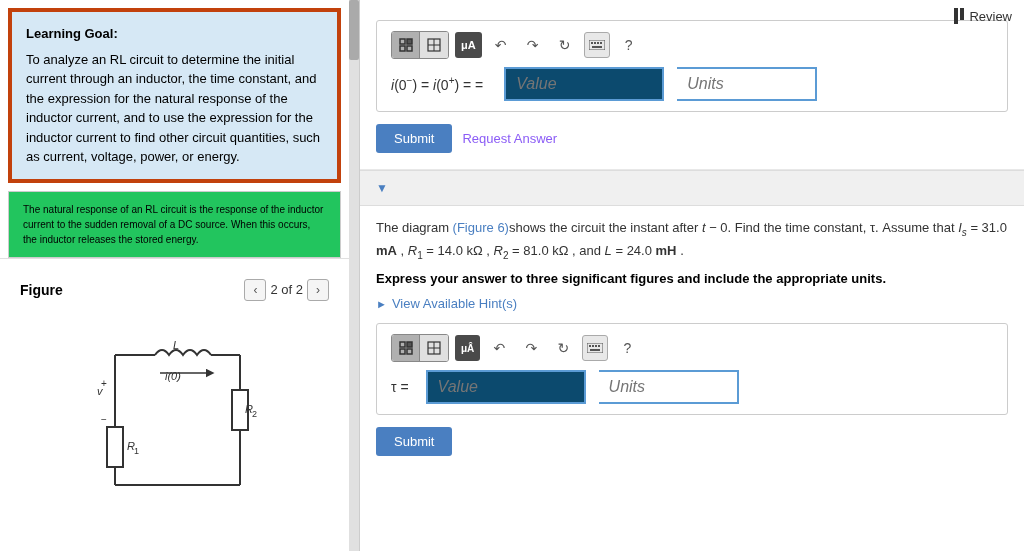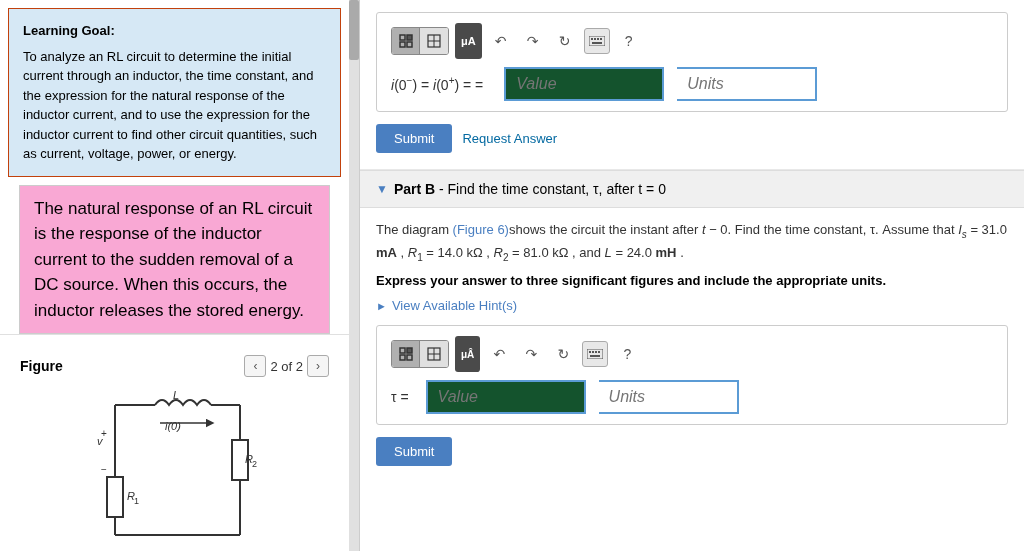--- a/index.html
+++ b/index.html
@@ -20,39 +20,39 @@
       background: #fff;
       display: flex;
       flex-direction: column;
       height: 551px;
       border-right: 1px solid #ccc;
     }
 
     .learning-goal-box {
       background: #d6e8f5;
       padding: 12px 14px;
-      border: 1px solid #c2410c;
+      border: 4px solid #c2410c;
       margin: 8px;
       font-size: 13px;
       line-height: 1.5;
       flex-shrink: 0;
     }
 
     .learning-goal-box .title {
       font-weight: bold;
       margin-bottom: 6px;
       font-size: 13px;
     }
 
     .natural-response-box {
       padding: 10px 14px;
-      margin: 0 19px;
-      font-size: 17px;
+      margin: 0 8px;
+      font-size: 10px;
       line-height: 1.5;
-      background: #f9a8d4;
+      background: #22c55e;
       border: 1px solid #ccc;
       flex-shrink: 0;
     }
 
     
     .figure-section {
       flex: 1;
       display: flex;
       flex-direction: column;
       padding: 20px;
@@ -190,21 +190,21 @@
 
     .unit-btn {
       background: #4a4a4a;
       color: #fff;
       font-size: 11px;
       font-weight: bold;
       padding: 2px 6px;
       border-radius: 3px;
       border: none;
       cursor: pointer;
-      height: 36px;
+      height: 26px;
     }
 
     .icon-btn {
       width: 26px;
       height: 26px;
       background: none;
       border: none;
       cursor: pointer;
       display: flex;
       align-items: center;
@@ -242,21 +242,21 @@
     }
 
     .value-input {
       border: 2px solid #5b9bd5;
       padding: 6px 10px;
       font-size: 16px;
       color: #aaa;
       font-style: italic;
       width: 160px;
       outline: none;
-      background: #14532d;
+      background: #0c4a6e;
     }
 
     .units-input {
       border: 2px solid #5b9bd5;
       border-left: none;
       padding: 6px 10px;
       font-size: 16px;
       color: #ec4899;
       font-style: italic;
       width: 140px;
@@ -270,21 +270,21 @@
       color: #fff;
       border: none;
       padding: 7px 18px;
       font-size: 13px;
       border-radius: 3px;
       cursor: pointer;
       margin-right: 10px;
     }
 
     .request-answer-link {
-      color: #0369a1;
+      color: #8b5cf6;
       font-size: 13px;
       text-decoration: none;
       cursor: pointer;
       background: none;
       border: none;
     }
 
     .btn-row {
       display: flex;
       align-items: center;
@@ -459,20 +459,29 @@
       </div>
     </div>
     <div class="left-scrollbar">
       <div class="left-scrollbar-thumb"></div>
     </div>
   </div>
 </div>
 
 <div class="right-panel">
 
+  <div style="display:flex; justify-content:flex-end; padding: 8px 14px 0 0;">
+    <button class="review-btn">
+      <div class="review-icon">
+        <div class="review-bar tall"></div>
+        <div class="review-bar"></div>
+      </div>
+      <span>Review</span>
+    </button>
+  </div>
 
   <div class="part-section">
     <div class="equation-area">
 
       <div class="toolbar">
         <div class="tool-group">
           <button class="tool-btn active">
             <svg width="14" height="14" viewBox="0 0 14 14">
               <rect x="1" y="1" width="5" height="5" fill="none" stroke="#333" stroke-width="1.5"></rect>
               <rect x="8" y="1" width="5" height="5" fill="#555" stroke="#333" stroke-width="1.5"></rect>
@@ -515,23 +524,20 @@
     </div>
 
     <div class="btn-row">
       <button class="submit-btn">Submit</button>
       <button class="request-answer-link">Request Answer</button>
     </div>
   </div>
 
   <div class="part-b-header">
     <span class="part-b-arrow">▼</span>
-    <span>
-      <b>Part B</b><span> - Find the time constant, τ, after t = 0</span>
-    </span>
   </div>
 
   <div class="part-b-content">
     <p class="part-b-description">
       The diagram <a class="figure-link">(Figure 6)</a>shows the circuit the instant after <i>t</i> − 0. Find the time constant, τ. Assume
       that <i>I<sub>s</sub></i> = 31.0 <b>mA</b> , <i>R</i><sub>1</sub> = 14.0 kΩ , <i>R</i><sub>2</sub> = 81.0 kΩ , and <i>L</i> = 24.0 <b>mH</b> .
     </p>
     <p class="bold-instruction">Express your answer to three significant figures and include the appropriate units.</p>
     <div class="view-hints">
       <span class="hint-arrow">►</span>

